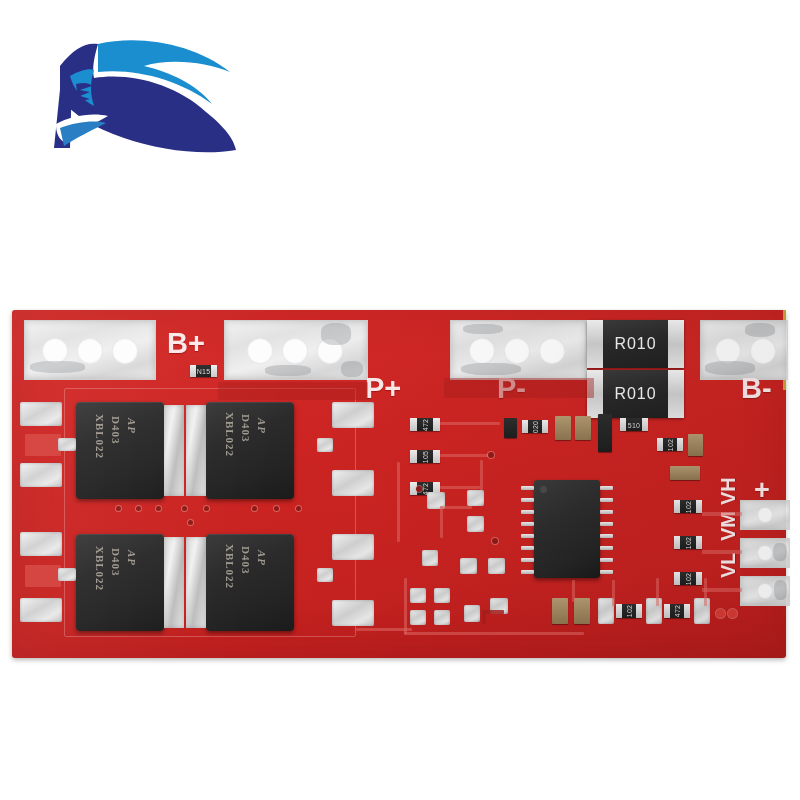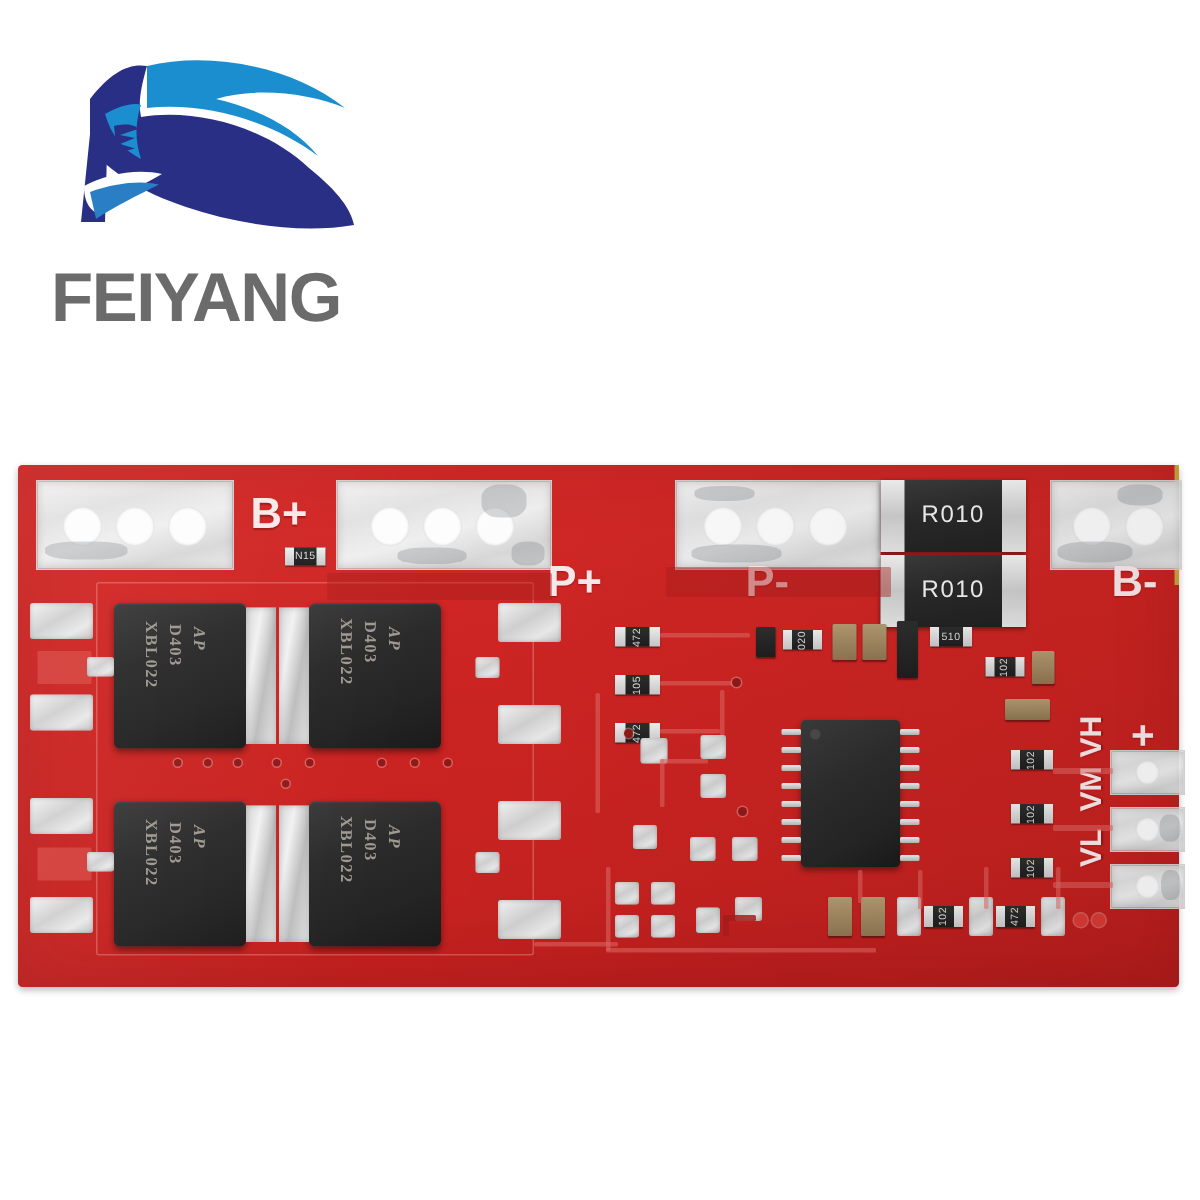--- a/index.html
+++ b/index.html
@@ -103,21 +103,20 @@
     <path d="M40,38 C54,20 66,14 78,16 C74,30 72,40 74,50
              C110,44 156,56 186,84 C206,100 214,112 216,122
              C182,128 140,122 104,110 C74,100 52,86 40,70 Z" fill="#2a2f86"></path>
     <path d="M42,42 L34,120 L50,120 L52,52 Z" fill="#2a2f86"></path>
     <path d="M50,48 C60,42 70,40 74,42 C70,54 70,66 74,78
              C62,72 54,62 50,48 Z" fill="#1b8ed0"></path>
     <path d="M56,56 C64,54 70,55 72,58 L60,62 L70,64 L60,68 L70,71 L58,74 Z" fill="#2a2f86"></path>
     <path d="M36,96 C50,88 72,84 88,88 C74,96 58,104 44,114 C38,110 36,104 36,96 Z" fill="#ffffff"></path>
     <path d="M40,100 C56,94 74,92 86,95 C72,102 56,110 44,118 Z" fill="#2a7fc4"></path>
   </svg>
-  <div class="logo-word">FEIYANG</div>
 </div>
 
 <div id="pcb">
   <div class="edge-gold"></div>
 
   <div class="bigpad" style="left:12px;top:10px;width:130px;height:58px;">
     <div class="hole" style="left:17px;top:17px;width:26px;height:26px;"></div>
     <div class="hole" style="left:52px;top:17px;width:26px;height:26px;"></div>
     <div class="hole" style="left:87px;top:17px;width:26px;height:26px;"></div>
     <div class="smudge" style="left:5px;top:40px;width:55px;height:12px;"></div>

